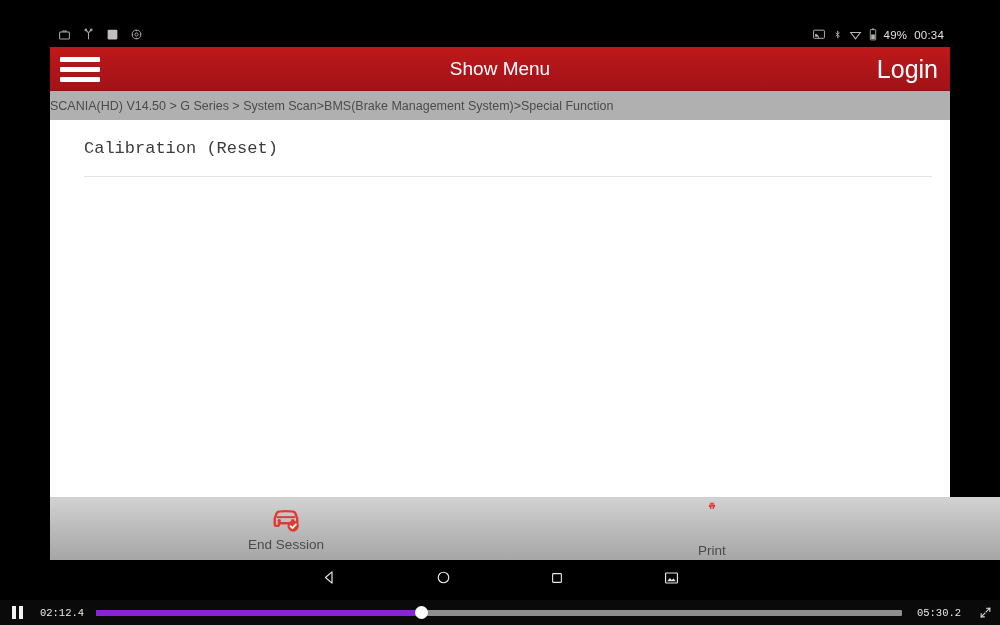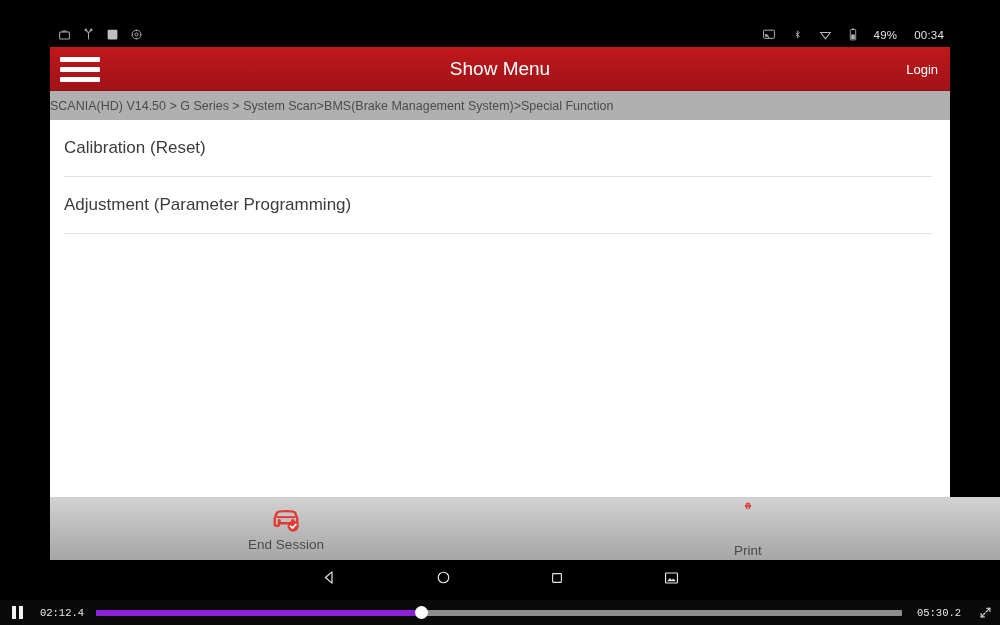--- a/index.html
+++ b/index.html
@@ -19,21 +19,21 @@
     width:900px; height:573px;
     background:#000;
   }
 
   
   #statusbar {
     position:absolute; left:0; top:0; width:900px; height:25px;
     background:#000; color:#d7d7d7;
   }
   #statusbar .left { position:absolute; left:8px; top:0; height:25px; display:flex; align-items:center; gap:11px; }
-  #statusbar .right { position:absolute; right:6px; top:0; height:25px; display:flex; align-items:center; gap:17px; }
+  #statusbar .right { position:absolute; right:6px; top:0; height:25px; display:flex; align-items:center; gap:7px; }
   #statusbar .sb-text { font-size:11.5px; color:#e2e2e2; letter-spacing:.2px; }
   .sicon { display:block; opacity:.82; }
 
   
   #titlebar {
     position:absolute; left:0; top:25px; width:900px; height:44px;
     background:linear-gradient(180deg,#c0191a 0%,#b0151a 48%,#a11317 100%);
     border-bottom:1px solid #8e1013;
   }
   #hamburger {
@@ -42,59 +42,60 @@
     padding:2px 0; cursor:pointer;
   }
   #hamburger i { display:block; width:40px; height:5px; background:#fff; border-radius:1px; }
   #apptitle {
     position:absolute; left:0; top:0; width:900px; height:44px;
     display:flex; align-items:center; justify-content:center;
     color:#fff; font-size:19px;border-radius:20px;
   }
   #loginbtn {
     position:absolute; right:12px; top:0; height:44px;
-    display:flex; align-items:center; color:#fff; font-size:13px; cursor:pointer;
+    display:flex; align-items:center; color:#fff; font-size:25px; cursor:pointer;
   }
 
   
   #breadcrumb {
     position:absolute; left:0; top:69px; width:900px; height:29px;
     background:#b0b0b0;
     display:flex; align-items:center;
     padding-left:0;
     color:#4b4b4b; font-size:12.5px; white-space:nowrap; overflow:hidden;
   }
 
   
   #content {
     position:absolute; left:0; top:98px; width:900px; height:377px;
     background:#fff;
   }
   .listitem {
-    height:57px; margin:0 18px 0 14px;
+    height:57px; margin:0 18px 0 34px;
     display:flex; align-items:center;
     border-bottom:1px solid #e3e3e3;
     color:#3c3c3c; font-size:17px;
     cursor:pointer;
+    font-family:Liberation Mono, monospace;
   }
 
   
   #funcbar {
     position:absolute; left:0; top:475px; width:987px; height:63px;
     background:linear-gradient(180deg,#d2d2d2 0%,#bdbdbd 45%,#a6a6a6 100%);
     border-top:1px solid #cfcfcf;
   }
   .funcbtn {
     position:absolute; top:4px; width:120px; height:56px;
     display:flex; flex-direction:column; align-items:center; justify-content:flex-start;
     cursor:pointer;
   }
   .funcbtn .flabel { margin-top:1px; font-size:13.5px; color:#4a4a4a; }
   #btn-endsession { left:176px; }
-  #btn-print { left:638px;gap:32px; }
+  #btn-print { left:602px;gap:32px; }
 
   
   #navbar {
     position:absolute; left:0; top:538px; width:900px; height:35px;
     background:#000;
   }
   .navbtn { position:absolute; top:0; height:35px; width:46px;
             display:flex; align-items:center; justify-content:center; cursor:pointer; }
   #nav-back   { left:256px; }
   #nav-home   { left:370px; }
@@ -179,23 +180,20 @@
       </div>
       <div id="apptitle">Show Menu</div>
       <div id="loginbtn">Login</div>
     </div>
 
     <div id="breadcrumb">SCANIA(HD) V14.50 &gt; G Series &gt; System Scan&gt;BMS(Brake Management System)&gt;Special Function</div>
 
     <div id="content">
       <div class="listitem">
         <span>Calibration (Reset)</span>
-      </div>
-      <div class="listitem">
-        <span>Adjustment (Parameter Programming)</span>
       </div>
     </div>
 
     <div id="funcbar">
 
       <div class="funcbtn" id="btn-endsession">
         <svg width="36" height="34" viewBox="0 0 48 44">
           <path d="M9 22c0-1 2.2-7.2 3.2-8.6C13.1 12 14.6 11.5 24 11.5s10.9.5 11.8 1.9C36.8 14.8 39 21 39 22v7.5c0 1-.7 1.7-1.7 1.7h-2.1c-1 0-1.7-.7-1.7-1.7v-1.8H14.5v1.8c0 1-.8 1.7-1.8 1.7h-2c-1 0-1.7-.7-1.7-1.7z" fill="none" stroke="#e03a32" stroke-width="3.2" stroke-linejoin="round"></path>
           <path d="M11.5 19.5h25" stroke="#e03a32" stroke-width="2.6"></path>
           <circle cx="15" cy="24.4" r="2.3" fill="#e03a32"></circle>

